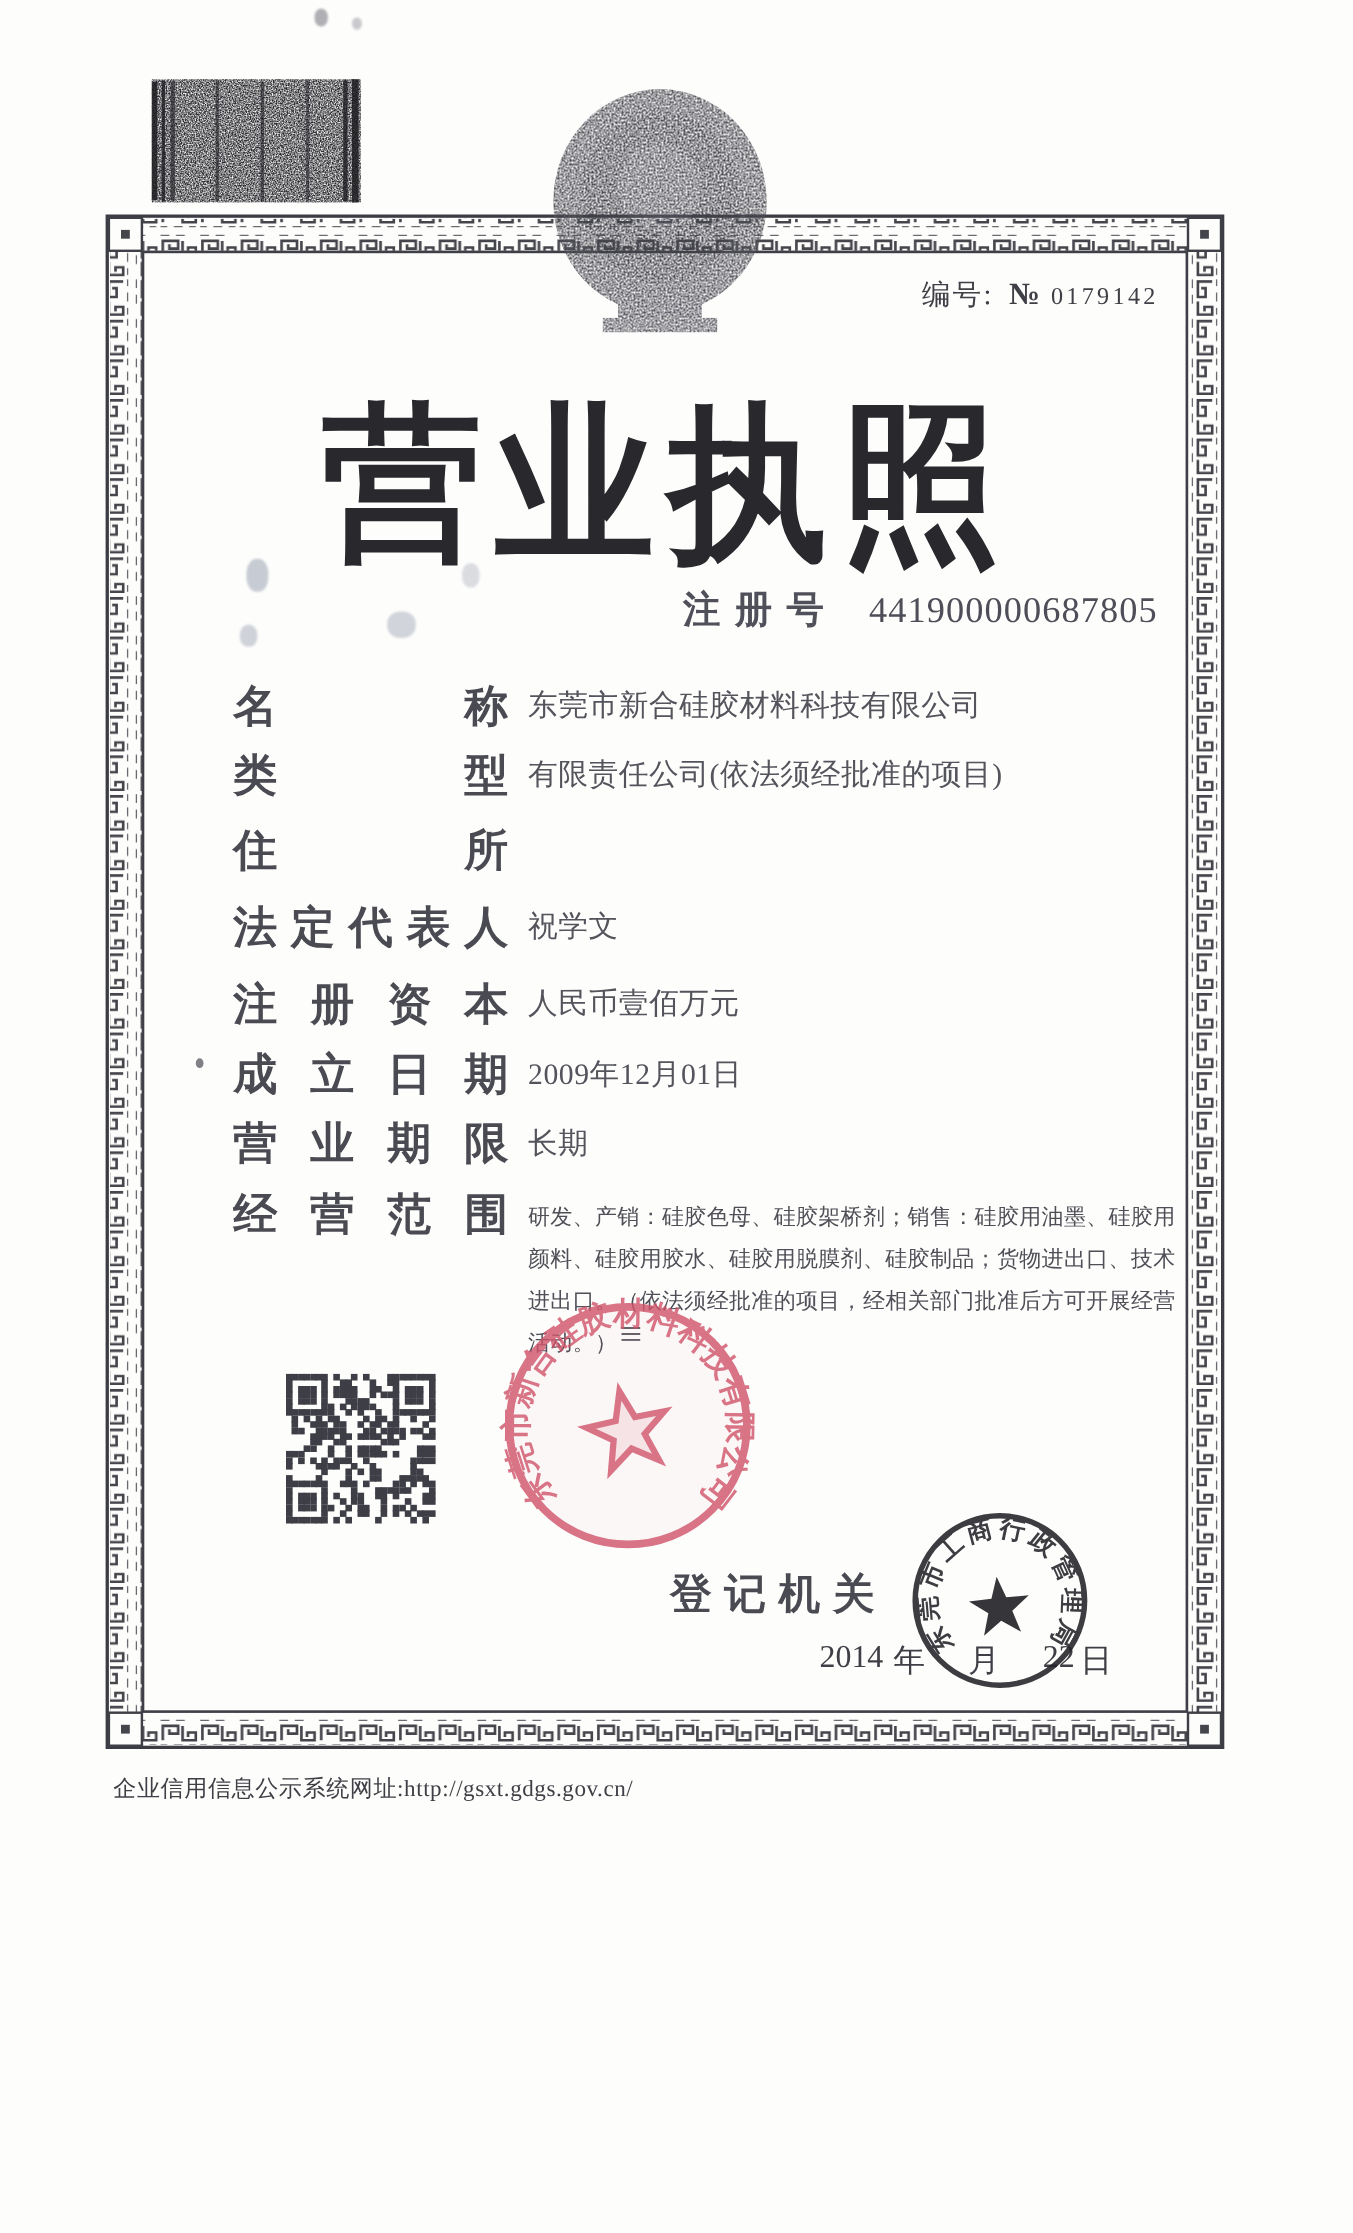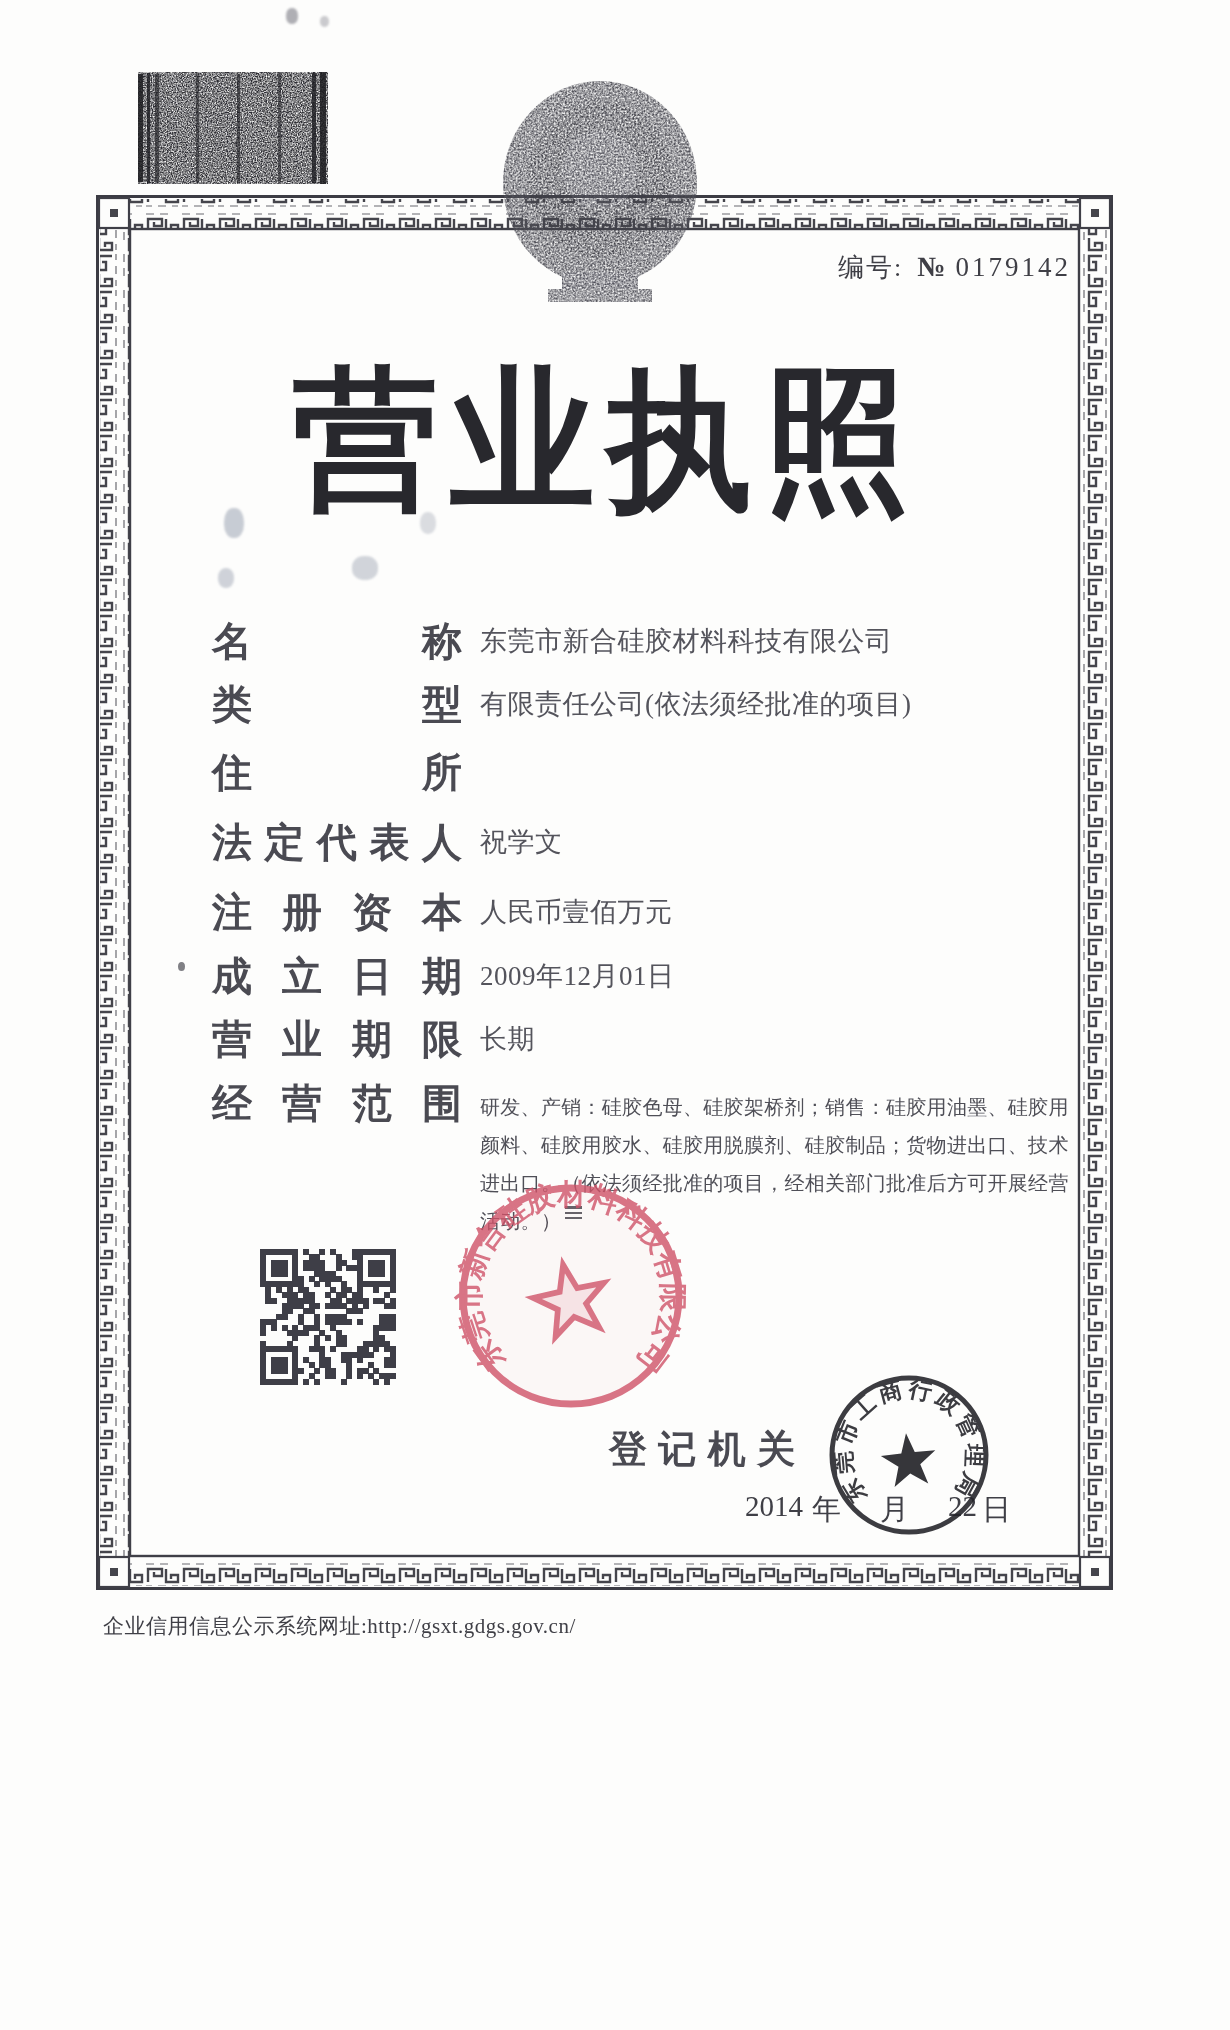--- a/index.html
+++ b/index.html
@@ -7,21 +7,21 @@
     position:relative;width:1230px;height:2030px;overflow:hidden;
     background:#fdfdfc;
     font-family:"Liberation Serif","DejaVu Serif",serif;
     color:#4c4c54;
   }
   .svg-layer{position:absolute;left:0;top:0;pointer-events:none;}
 
   
   .serial{position:absolute;left:838px;top:250px;font-size:26px;color:#3f3f46;letter-spacing:2px;white-space:nowrap;}
   .serial .sym{font-weight:bold;font-size:28px;margin:0 8px 0 14px;}
-  .serial .num{font-size:27px;letter-spacing:3px;}
+  .serial .num{font-size:22px;letter-spacing:3px;}
 
   
   .title{
     position:absolute;left:293px;top:338px;width:616px;
     display:flex;justify-content:space-between;
     font-family:"Liberation Sans","DejaVu Sans",sans-serif;
     font-size:145px;font-weight:900;color:#28282d;
     transform:scaleY(1.06);transform-origin:top left;
   }
 
@@ -128,20 +128,24 @@
     <span>编号:</span><span class="sym">№</span><span class="num">0179142</span>
   </div>
 
   <div class="title jlabel-split">
       <span>营</span>
       <span>业</span>
       <span>执</span>
       <span>照</span>
     </div>
 
+  <div class="regno">
+    <span class="rlabel">注册号</span>
+    <span class="rvalue">441900000687805</span>
+  </div>
 
   <div class="row" style="top:614px">
     <div class="jlabel jlabel-split">
         <span>名</span>
         <span>称</span>
       </div>
     <div class="val">东莞市新合硅胶材料科技有限公司</div>
   </div>
   <div class="row" style="top:677px">
     <div class="jlabel jlabel-split">

